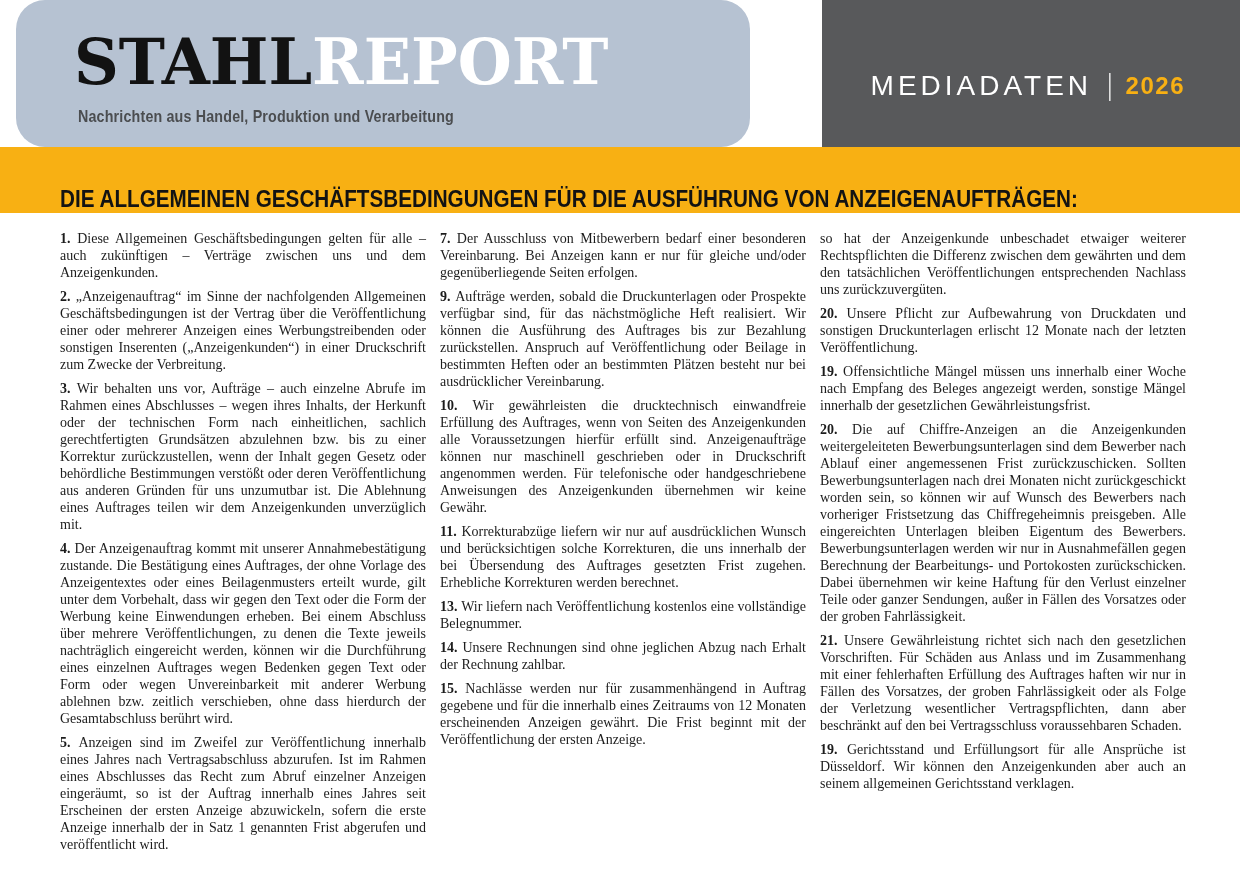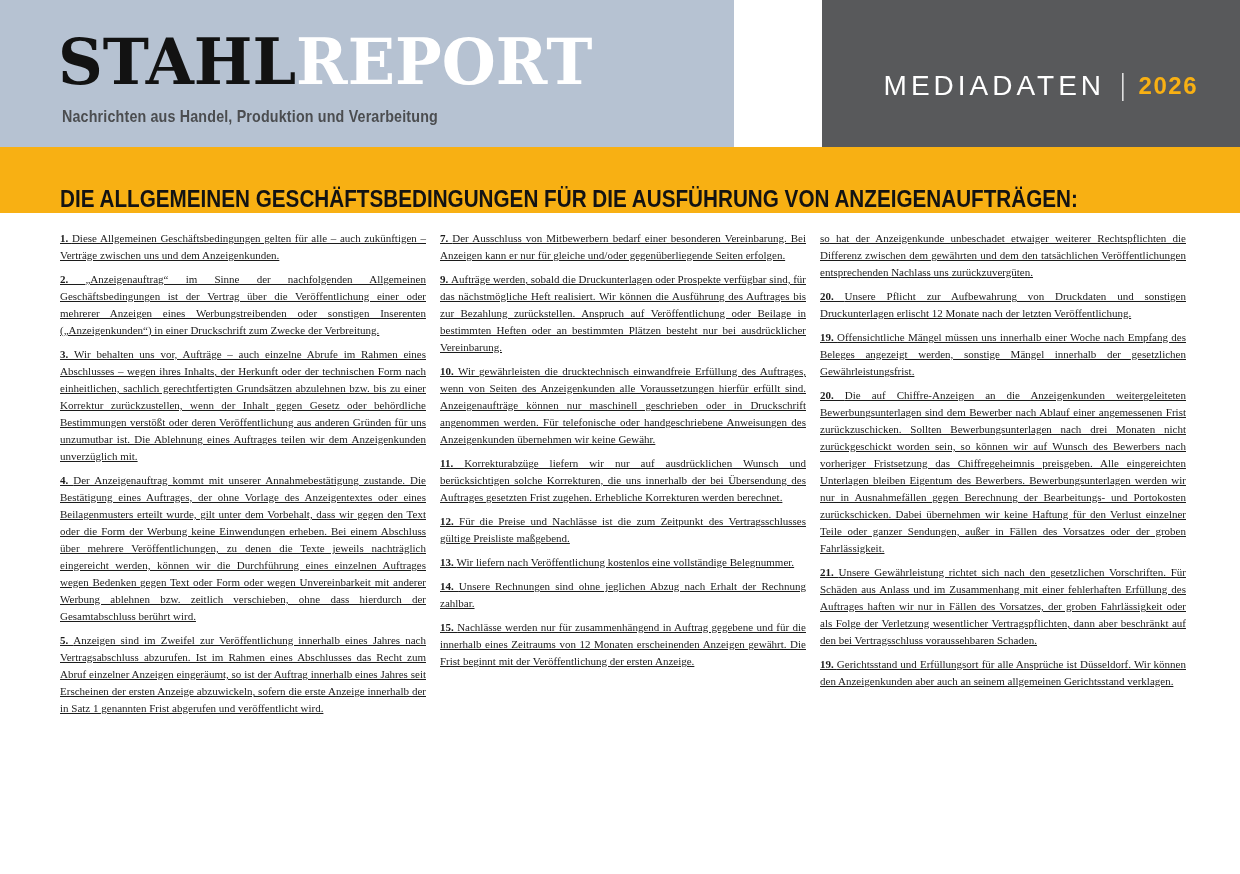--- a/index.html
+++ b/index.html
@@ -2,54 +2,54 @@
 <html lang="de" style="--header-bg: #b6c2d2; --media-box-bg: #58595b; --accent-orange: #f8b013; --title-text: #131313; --body-text: #1c1c1c; --logo-stahl: #121212; --logo-report: #ffffff; --tagline-text: #4b4d50;"><head>
 <meta charset="utf-8">
 <style>
   * { margin:0; padding:0; box-sizing:border-box; }
   html, body { width:1240px; height:874px; }
   body { background:#ffffff; font-family:"Liberation Sans", sans-serif; }
 
   .page { position:relative; width:1240px; height:874px; background:#ffffff; overflow:hidden; }
 
   
-  .header-band { position:absolute; left:0; top:0; width:734px; height:147px;
-                 background:var(--header-bg,#b6c2d2); }
+  .header-band { position:absolute; left:16px; top:0; width:734px; height:147px;
+                 background:var(--header-bg,#b6c2d2);border-radius:29px; }
   .logo { position:absolute; left:58px; top:30px; font-family:"DejaVu Serif", serif;
           font-weight:700; font-size:64px; line-height:1; white-space:nowrap;
           transform:scaleX(.97); transform-origin:left top; }
   .logo-stahl  { color:var(--logo-stahl,#121212); }
   .logo-report { color:var(--logo-report,#ffffff); }
   .tagline { position:absolute; left:62px; top:107px; font-weight:700; font-size:17px;
              color:var(--tagline-text,#4b4d50); white-space:nowrap;
              transform:scaleX(.84); transform-origin:left top; letter-spacing:.2px; }
 
   .media-box { position:absolute; left:822px; top:0; width:418px; height:147px;
                background:var(--media-box-bg,#58595b); display:flex; align-items:center;
-               justify-content:flex-end; padding-right:42px; padding-top:24px; }
+               justify-content:flex-end; padding-right:55px; padding-top:24px; }
   .media-label { color:#ffffff; font-size:28px; font-weight:400; letter-spacing:4px; }
   .media-sep   { color:#ffffff; font-size:29px; font-weight:400; margin:0 12px 0 14px;
                  display:inline-block; transform:scaleX(.55); opacity:.95; }
   .media-year  { color:var(--accent-orange,#f8b013); font-size:24px; font-weight:700;
                  letter-spacing:1.5px; }
 
   
   .banner { position:absolute; left:0; top:147px; width:1240px; height:66px;
             background:var(--accent-orange,#f8b013); display:flex; align-items:flex-end; }
   .banner-title { margin-left:60px; font-size:23.5px; font-weight:700;
                   color:var(--title-text,#131313); white-space:nowrap;
                   transform:scaleX(.88); transform-origin:left center; }
 
   
   .terms { position:absolute; left:60px; top:230px; width:1126px;
            display:flex; justify-content:space-between; }
   .col { width:366px; }
-  .para { font-family:"Liberation Serif","DejaVu Serif", serif; font-size:11px;
+  .para { font-family:"Liberation Serif","DejaVu Serif", serif; font-size:14px;
           line-height:17px; text-align:justify; color:var(--body-text,#1c1c1c);
-          margin:0 0 7px 0; hyphens:auto;text-decoration:underline; -webkit-hyphens:auto; }
+          margin:0 0 7px 0; hyphens:auto; -webkit-hyphens:auto; }
   .num { font-weight:700; }
 </style>
 </head>
 <body>
 
 <div class="page">
 
   <div class="header-band">
     <div class="logo">
       <span class="logo-stahl">STAHL</span><span class="logo-report">REPORT</span>
@@ -73,21 +73,20 @@
         <p class="para" lang="de"><b class="num">2. </b>„Anzeigenauftrag“ im Sinne der nachfolgenden Allgemeinen Geschäftsbedingungen ist der Vertrag über die Veröffentlichung einer oder mehrerer Anzeigen eines Werbungstreibenden oder sonstigen Inserenten („Anzeigenkunden“) in einer Druckschrift zum Zwecke der Verbreitung.</p>
         <p class="para" lang="de"><b class="num">3. </b>Wir behalten uns vor, Aufträge – auch einzelne Abrufe im Rahmen eines Abschlusses – wegen ihres Inhalts, der Herkunft oder der technischen Form nach einheitlichen, sachlich gerechtfertigten Grundsätzen abzulehnen bzw. bis zu einer Korrektur zurückzustellen, wenn der Inhalt gegen Gesetz oder behördliche Bestimmungen verstößt oder deren Veröffentlichung aus anderen Gründen für uns unzumutbar ist. Die Ablehnung eines Auftrages teilen wir dem Anzeigenkunden unverzüglich mit.</p>
         <p class="para" lang="de"><b class="num">4. </b>Der Anzeigenauftrag kommt mit unserer Annahmebestätigung zustande. Die Bestätigung eines Auftrages, der ohne Vorlage des Anzeigentextes oder eines Beilagenmusters erteilt wurde, gilt unter dem Vorbehalt, dass wir gegen den Text oder die Form der Werbung keine Einwendungen erheben. Bei einem Abschluss über mehrere Veröffentlichungen, zu denen die Texte jeweils nachträglich eingereicht werden, können wir die Durchführung eines einzelnen Auftrages wegen Bedenken gegen Text oder Form oder wegen Unvereinbarkeit mit anderer Werbung ablehnen bzw. zeitlich verschieben, ohne dass hierdurch der Gesamtabschluss berührt wird.</p>
         <p class="para" lang="de"><b class="num">5. </b>Anzeigen sind im Zweifel zur Veröffentlichung innerhalb eines Jahres nach Vertragsabschluss abzurufen. Ist im Rahmen eines Abschlusses das Recht zum Abruf einzelner Anzeigen eingeräumt, so ist der Auftrag innerhalb eines Jahres seit Erscheinen der ersten Anzeige abzuwickeln, sofern die erste Anzeige innerhalb der in Satz 1 genannten Frist abgerufen und veröffentlicht wird.</p>
       </div>
     <div class="col">
         <p class="para" lang="de"><b class="num">7. </b>Der Ausschluss von Mitbewerbern bedarf einer besonderen Vereinbarung. Bei Anzeigen kann er nur für gleiche und/oder gegenüberliegende Seiten erfolgen.</p>
         <p class="para" lang="de"><b class="num">9. </b>Aufträge werden, sobald die Druckunterlagen oder Prospekte verfügbar sind, für das nächstmögliche Heft realisiert. Wir können die Ausführung des Auftrages bis zur Bezahlung zurückstellen. Anspruch auf Veröffentlichung oder Beilage in bestimmten Heften oder an bestimmten Plätzen besteht nur bei ausdrücklicher Vereinbarung.</p>
         <p class="para" lang="de"><b class="num">10. </b>Wir gewährleisten die drucktechnisch einwandfreie Erfüllung des Auftrages, wenn von Seiten des Anzeigenkunden alle Voraussetzungen hierfür erfüllt sind. Anzeigenaufträge können nur maschinell geschrieben oder in Druckschrift angenommen werden. Für telefonische oder handgeschriebene Anweisungen des Anzeigenkunden übernehmen wir keine Gewähr.</p>
         <p class="para" lang="de"><b class="num">11. </b>Korrekturabzüge liefern wir nur auf ausdrücklichen Wunsch und berücksichtigen solche Korrekturen, die uns innerhalb der bei Übersendung des Auftrages gesetzten Frist zugehen. Erhebliche Korrekturen werden berechnet.</p>
-        <p class="para" lang="de"><b class="num">12. </b>Für die Preise und Nachlässe ist die zum Zeitpunkt des Vertragsschlusses gültige Preisliste maßgebend.</p>
         <p class="para" lang="de"><b class="num">13. </b>Wir liefern nach Veröffentlichung kostenlos eine vollständige Belegnummer.</p>
         <p class="para" lang="de"><b class="num">14. </b>Unsere Rechnungen sind ohne jeglichen Abzug nach Erhalt der Rechnung zahlbar.</p>
         <p class="para" lang="de"><b class="num">15. </b>Nachlässe werden nur für zusammenhängend in Auftrag gegebene und für die innerhalb eines Zeitraums von 12 Monaten erscheinenden Anzeigen gewährt. Die Frist beginnt mit der Veröffentlichung der ersten Anzeige.</p>
       </div>
     <div class="col">
         <p class="para" lang="de">so hat der Anzeigenkunde unbeschadet etwaiger weiterer Rechtspflichten die Differenz zwischen dem gewährten und dem den tatsächlichen Veröffentlichungen entsprechenden Nachlass uns zurückzuvergüten.</p>
         <p class="para" lang="de"><b class="num">20. </b>Unsere Pflicht zur Aufbewahrung von Druckdaten und sonstigen Druckunterlagen erlischt 12 Monate nach der letzten Veröffentlichung.</p>
         <p class="para" lang="de"><b class="num">19. </b>Offensichtliche Mängel müssen uns innerhalb einer Woche nach Empfang des Beleges angezeigt werden, sonstige Mängel innerhalb der gesetzlichen Gewährleistungsfrist.</p>
         <p class="para" lang="de"><b class="num">20. </b>Die auf Chiffre-Anzeigen an die Anzeigenkunden weitergeleiteten Bewerbungsunterlagen sind dem Bewerber nach Ablauf einer angemessenen Frist zurückzuschicken. Sollten Bewerbungsunterlagen nach drei Monaten nicht zurückgeschickt worden sein, so können wir auf Wunsch des Bewerbers nach vorheriger Fristsetzung das Chiffregeheimnis preisgeben. Alle eingereichten Unterlagen bleiben Eigentum des Bewerbers. Bewerbungsunterlagen werden wir nur in Ausnahmefällen gegen Berechnung der Bearbeitungs- und Portokosten zurückschicken. Dabei übernehmen wir keine Haftung für den Verlust einzelner Teile oder ganzer Sendungen, außer in Fällen des Vorsatzes oder der groben Fahrlässigkeit.</p>
         <p class="para" lang="de"><b class="num">21. </b>Unsere Gewährleistung richtet sich nach den gesetzlichen Vorschriften. Für Schäden aus Anlass und im Zusammenhang mit einer fehlerhaften Erfüllung des Auftrages haften wir nur in Fällen des Vorsatzes, der groben Fahrlässigkeit oder als Folge der Verletzung wesentlicher Vertragspflichten, dann aber beschränkt auf den bei Vertragsschluss voraussehbaren Schaden.</p>

